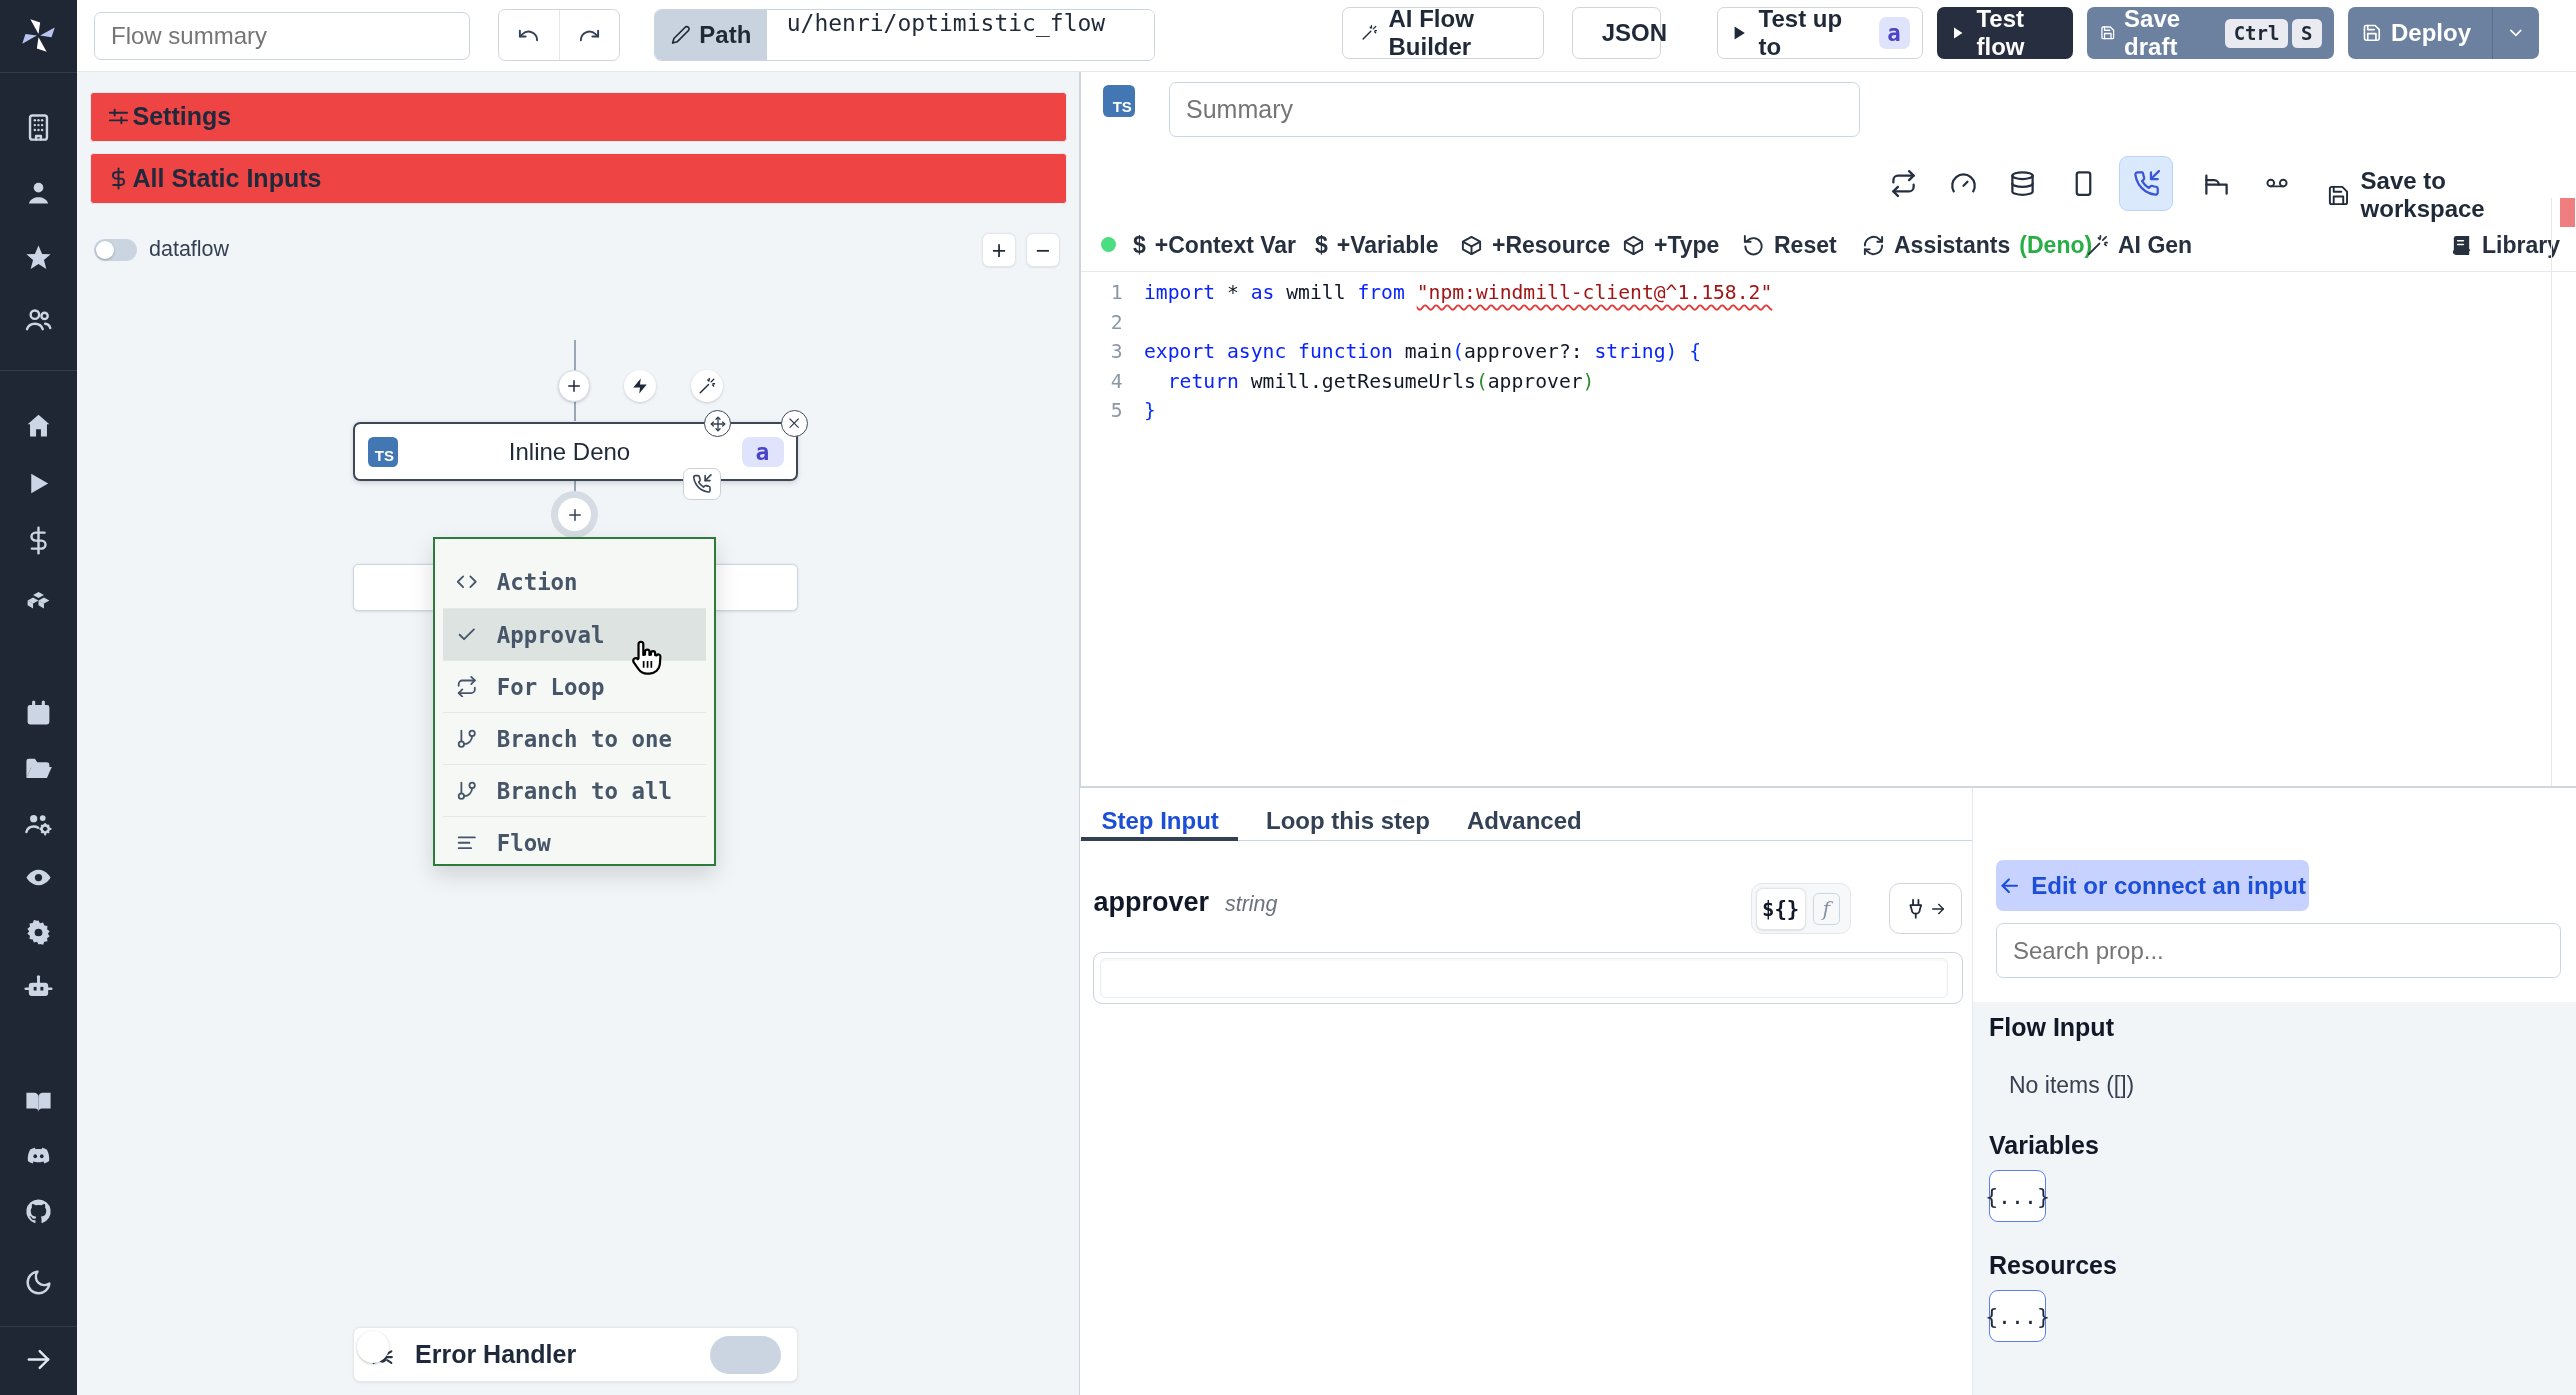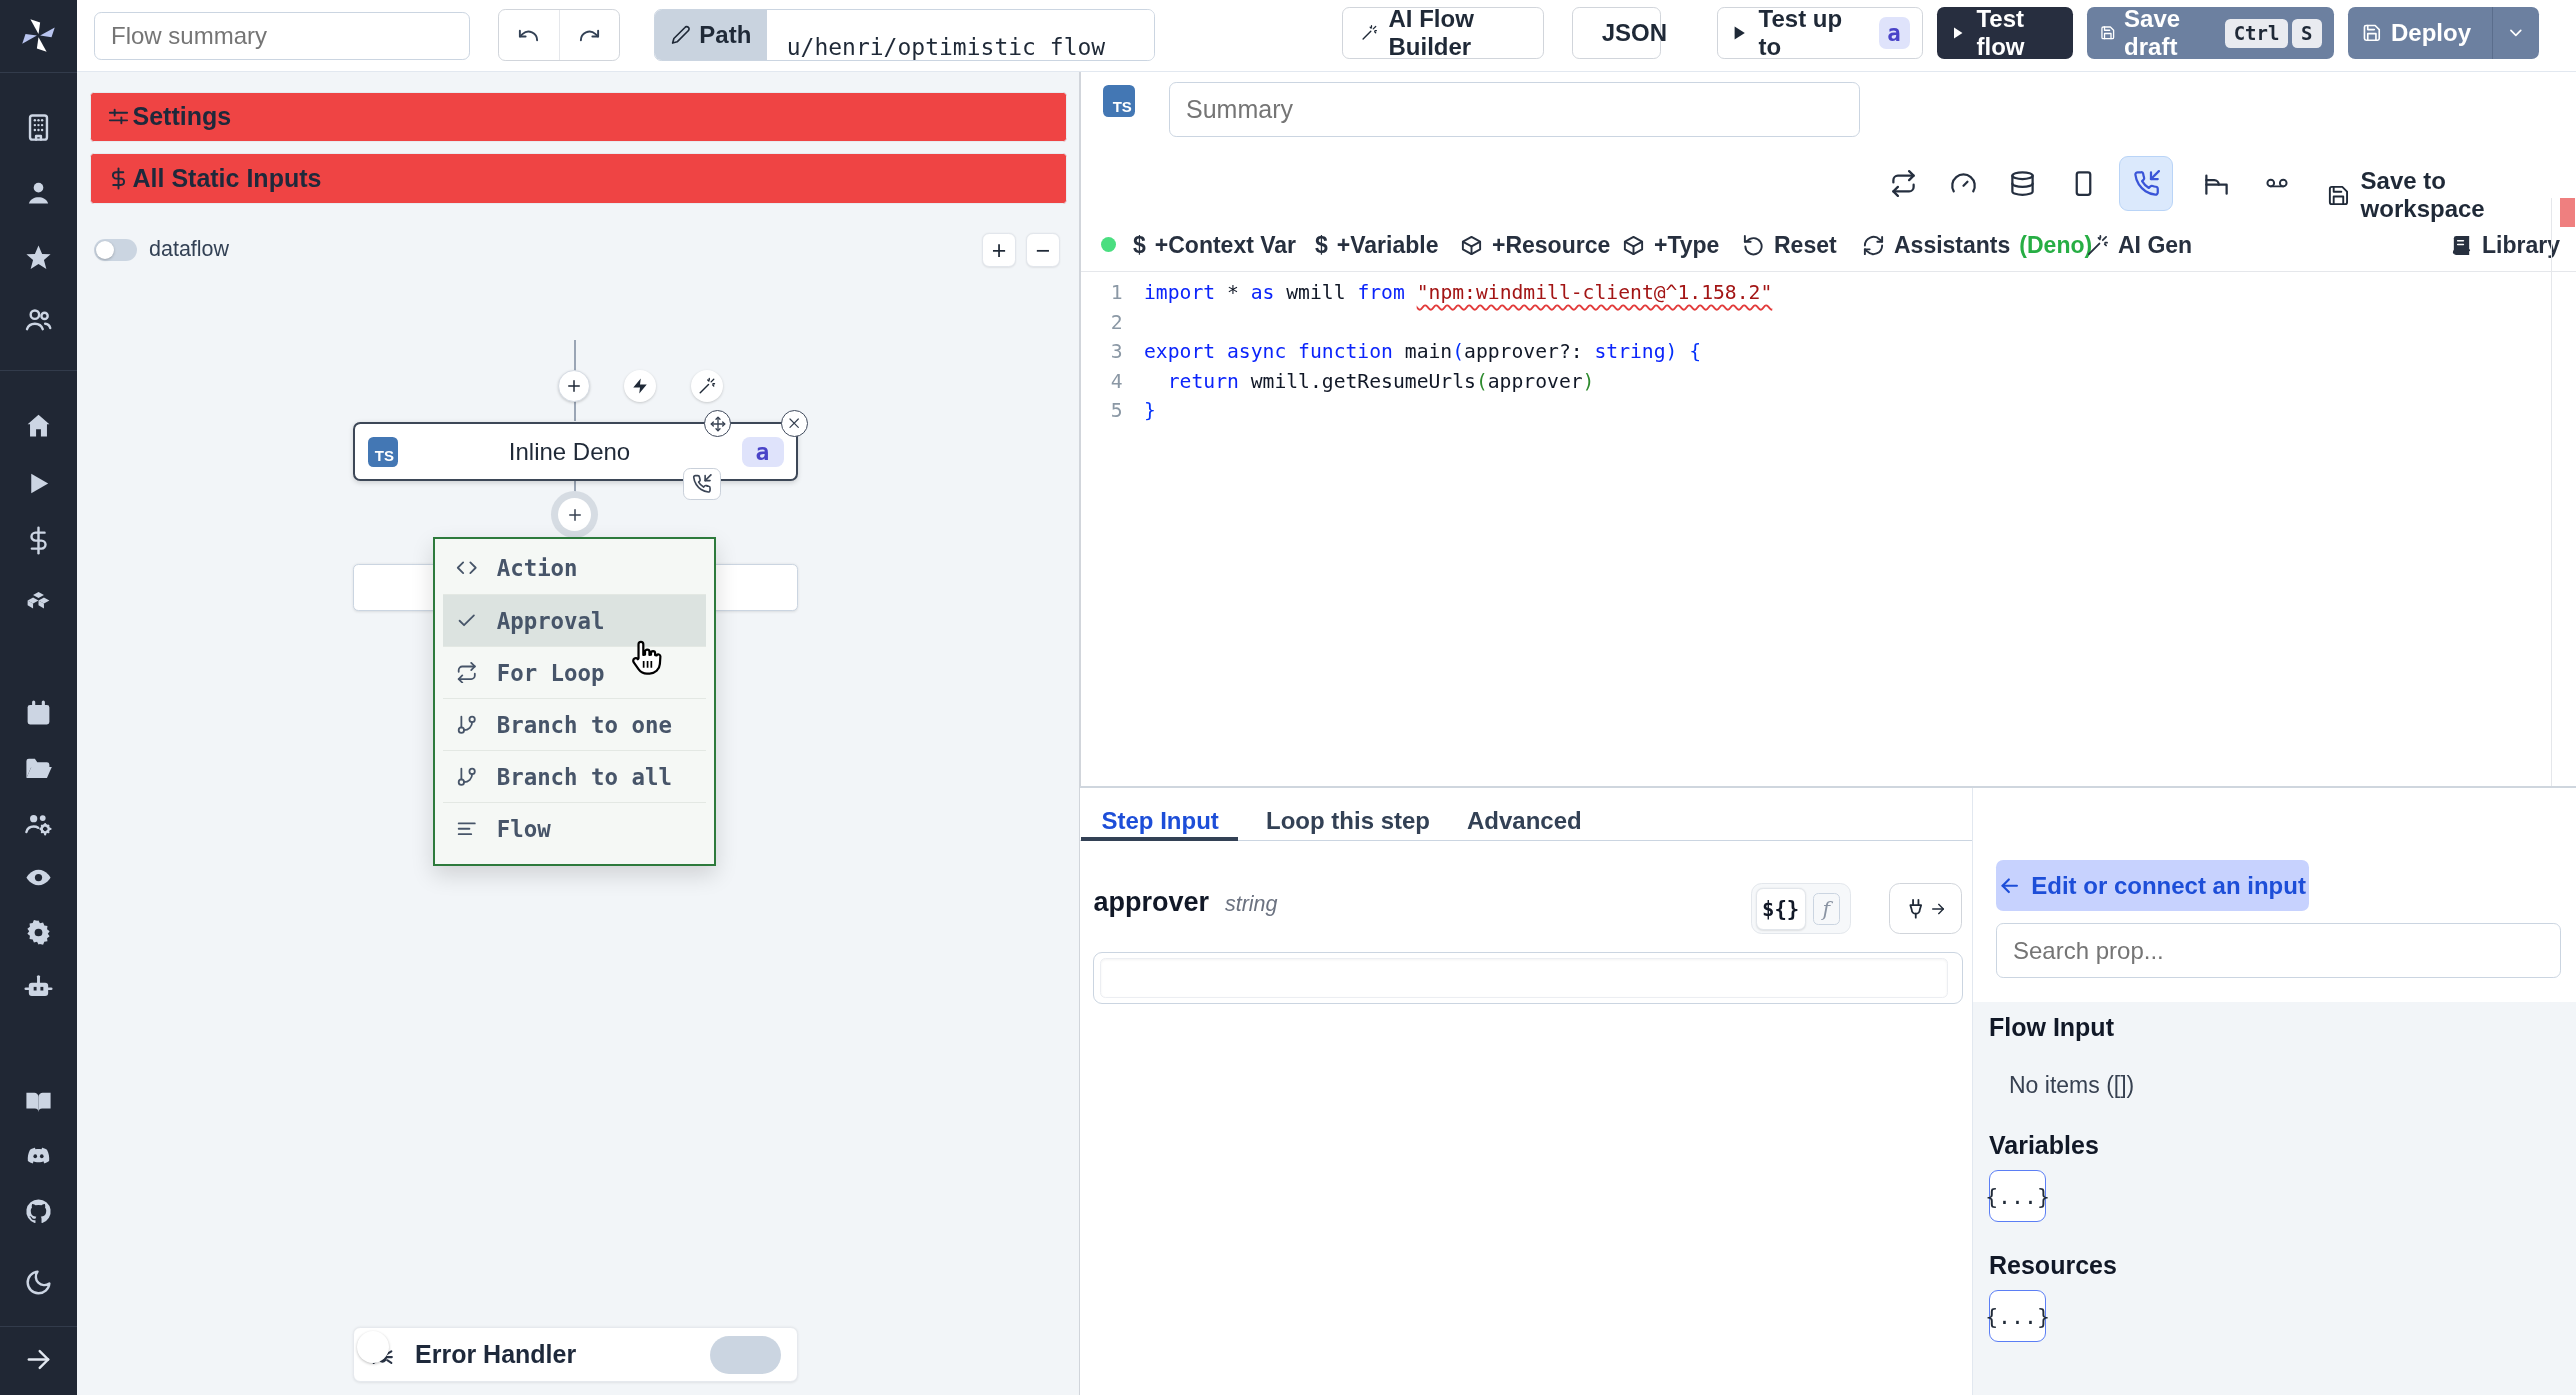--- a/index.html
+++ b/index.html
@@ -28,21 +28,21 @@
   
   .flow-panel { position:absolute; left:77px; top:72px; width:1003px; height:1323px; background:#f2f5f8; border-right:0.9px solid #d1d5db; }
   .panel-row { position:absolute; left:12.5px; width:977px; background:#ef4444; border:0.9px solid #e7ebf0; border-radius:3.6px; display:flex; align-items:center; gap:3px; padding:0 16px; font-weight:700; font-size:25px; color:#1e293b; cursor:pointer; }
   .switch { border-radius:894px; background:#cbd5e1; position:absolute; cursor:pointer; }
   .switch .knob { position:absolute; top:1.8px; left:1.8px; background:#fff; border-radius:50%; box-shadow:0 0.9px 2.7px rgba(0,0,0,.25); }
   .zoom-btn { position:absolute; width:34px; height:34px; background:#fff; border:0.9px solid #e2e6ec; border-radius:7.2px; box-shadow:0 0.9px 1.8px rgba(0,0,0,.08); display:flex; align-items:center; justify-content:center; color:#1f2937; cursor:pointer; }
   .node { position:absolute; display:flex; align-items:center; justify-content:center; }
   .vline { position:absolute; width:1.8px; background:#9aa5b5; }
   .circle-btn { position:absolute; width:32px; height:32px; border-radius:50%; background:#fff; box-shadow:0 0.9px 2.7px rgba(0,0,0,.18); border:0.9px solid #d6dce4; display:flex; align-items:center; justify-content:center; color:#1f2937; cursor:pointer; }
   .deco-circle { position:absolute; width:27px; height:27px; border-radius:50%; background:#fff; border:1.8px solid #414b5d; color:#374151; display:flex; align-items:center; justify-content:center; cursor:pointer; z-index:6; }
-  .menu { position:absolute; left:356px; top:465px; width:283px; height:329px; border:2.7px solid #2d7a3c; background:#f5f8f5; box-shadow:0 9px 21.5px rgba(0,0,0,.14); z-index:10; padding:3px 8px; }
+  .menu { position:absolute; left:356px; top:465px; width:283px; height:329px; border:2.7px solid #2d7a3c; background:#f5f8f5; box-shadow:0 9px 21.5px rgba(0,0,0,.14); z-index:10; padding:17px 8px; }
   .menu-item { height:52px; display:flex; align-items:center; gap:19.7px; padding:0 12.5px; color:#475569; cursor:pointer; border-top:0.9px solid #e3e8e3; }
   .menu-item:first-child { border-top:none; }
   .menu-item.active { background:#dce3e0; }
   .menu-item .lbl { font-family:"DejaVu Sans Mono", monospace; font-size:22.4px; font-weight:700; }
 
   
   .code-panel { position:absolute; left:1080px; top:72px; width:1496px; height:714px; background:#fff; border-left:0.9px solid #d1d5db; }
   .ts-chip { background:#4377b4; color:#fff; border-radius:5.4px; font-weight:700; font-size:15px; display:flex; align-items:flex-end; justify-content:flex-end; padding:2.7px 3.6px; }
   .tbar2-item { position:absolute; top:148px; height:50px; display:flex; align-items:center; gap:9px; font-weight:700; font-size:23px; color:#27303f; cursor:pointer; }
   .code-line { display:flex; height:29.5px; align-items:center; font-family:"DejaVu Sans Mono", monospace; font-size:19.7px; }
@@ -205,21 +205,21 @@
       </div>
     </div>
 
     <div class="abs" style="left:577px;top:9px;width:501px;height:52px;border:0.9px solid #cbd5e1;border-radius:7.2px;overflow:hidden;display:flex;cursor:pointer">
       <div style="width:112px;background:#c9d3df;display:flex;align-items:center;justify-content:center;gap:9px">
         <svg class="ico" style="width:19.7px;height:19.7px;color:#1f2937" viewBox="0 0 24 24">
             <path d="M17 3a2.85 2.83 0 1 1 4 4L7.5 20.5 2 22l1.5-5.5z"></path>
           </svg>
         <span style="font-weight:700;font-size:24px">Path</span>
       </div>
-      <div class="mono" style="flex:1;background:#fff;display:flex;align-items:flex-end;padding-left:19.7px;font-size:23px;color:#1f2937">
+      <div class="mono" style="flex:1;background:#fff;display:flex;align-items:flex-start;padding-left:19.7px;font-size:23px;color:#1f2937">
         <span>u/henri/optimistic_flow</span>
       </div>
     </div>
 
     <div class="btn btn-white" style="left:1265px;top:7.2px;width:202px">
       <svg class="ico" style="width:21.5px;height:21.5px" viewBox="0 0 24 24">
           <path d="M3 21 14 10"></path>
           <path d="M13 4l1.5 1.5M19.5 10.5 21 12M15 2v2M22 9h-2M17.5 6.5 21 3" style="stroke-width:1.8"></path>
         </svg>
       <span>AI Flow Builder</span>

